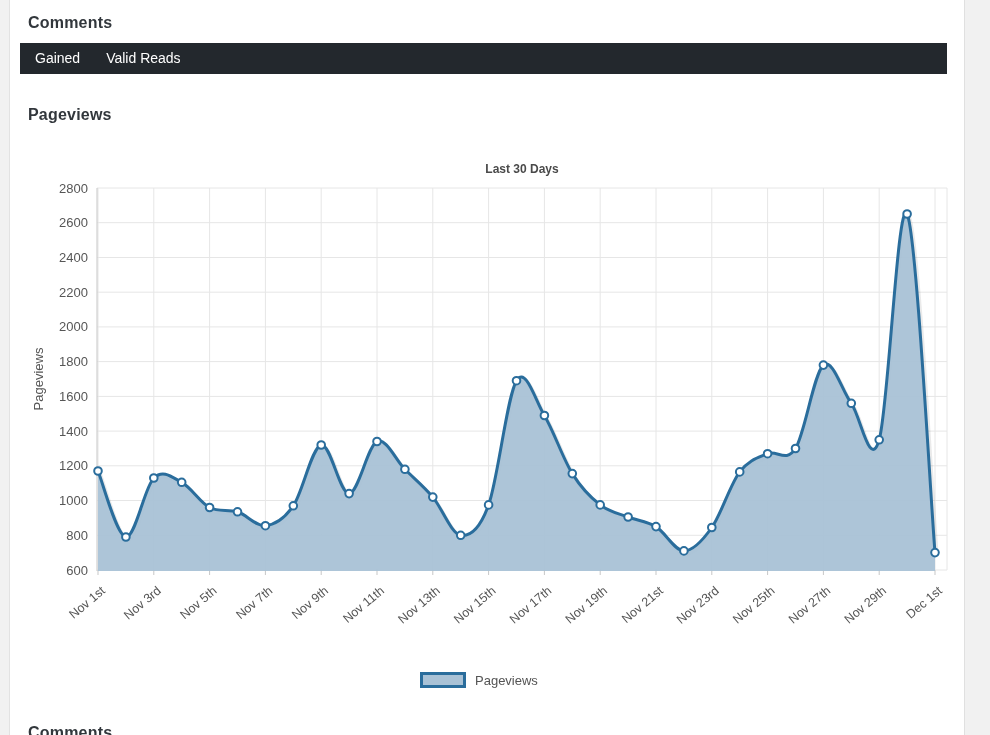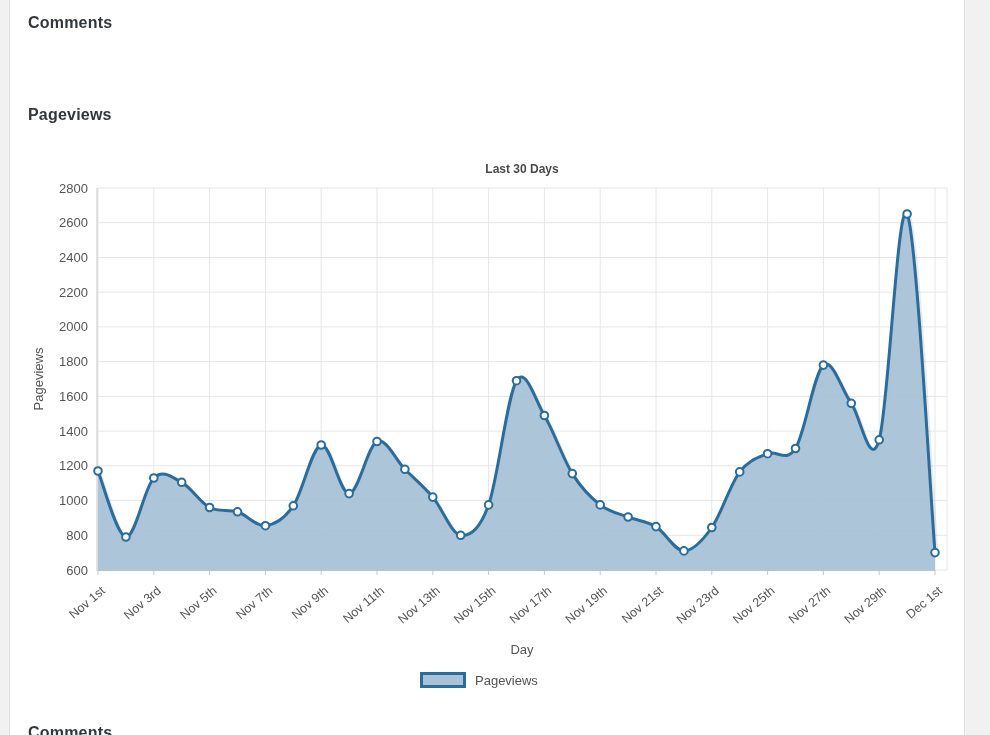--- a/index.html
+++ b/index.html
@@ -26,20 +26,24 @@
 </style>
 </head>
 <body>
 
 <div class="page">
   <div class="gutter gutter-left"></div>
   <div class="gutter gutter-right"></div>
 
   <h2 class="section" id="readers-heading">Comments</h2>
 
+  <div class="tabbar">
+    <span class="tab">Gained</span>
+    <span class="tab">Valid Reads</span>
+  </div>
 
   <h2 class="section" id="pageviews-heading">Pageviews</h2>
 
   <div class="chart">
     <div class="chart-title">Last 30 Days</div>
     <div id="plot"><svg width="954" height="470" viewBox="0 0 954 470" xmlns="http://www.w3.org/2000/svg" font-family="Liberation Sans, sans-serif">
           <line x1="87" y1="415.0" x2="937" y2="415.0" stroke="#e6e6e6" stroke-width="1"></line>
           <text x="78" y="419.5" text-anchor="end" font-size="13" fill="#565656">600</text>
           <line x1="87" y1="380.3" x2="937" y2="380.3" stroke="#e6e6e6" stroke-width="1"></line>
           <text x="78" y="384.8" text-anchor="end" font-size="13" fill="#565656">800</text>
@@ -142,21 +146,20 @@
           <circle cx="729.7" cy="316.9" r="3.8" fill="#ffffff" stroke="#2a6d9c" stroke-width="2"></circle>
           <circle cx="757.6" cy="298.7" r="3.8" fill="#ffffff" stroke="#2a6d9c" stroke-width="2"></circle>
           <circle cx="785.5" cy="293.5" r="3.8" fill="#ffffff" stroke="#2a6d9c" stroke-width="2"></circle>
           <circle cx="813.4" cy="210.1" r="3.8" fill="#ffffff" stroke="#2a6d9c" stroke-width="2"></circle>
           <circle cx="841.3" cy="248.3" r="3.8" fill="#ffffff" stroke="#2a6d9c" stroke-width="2"></circle>
           <circle cx="869.2" cy="284.8" r="3.8" fill="#ffffff" stroke="#2a6d9c" stroke-width="2"></circle>
           <circle cx="897.1" cy="59" r="3.8" fill="#ffffff" stroke="#2a6d9c" stroke-width="2"></circle>
           <circle cx="925" cy="397.6" r="3.8" fill="#ffffff" stroke="#2a6d9c" stroke-width="2"></circle>
         </svg></div>
     <div class="axis-label y-axis-label">Pageviews</div>
-    <div class="axis-label x-axis-label">Day</div>
     <div class="legend">
       <span class="swatch"></span>
       <span class="legend-text">Pageviews</span>
     </div>
   </div>
 
   <h2 class="section" id="comments-heading">Comments</h2>
 </div>
 
 </body></html>

